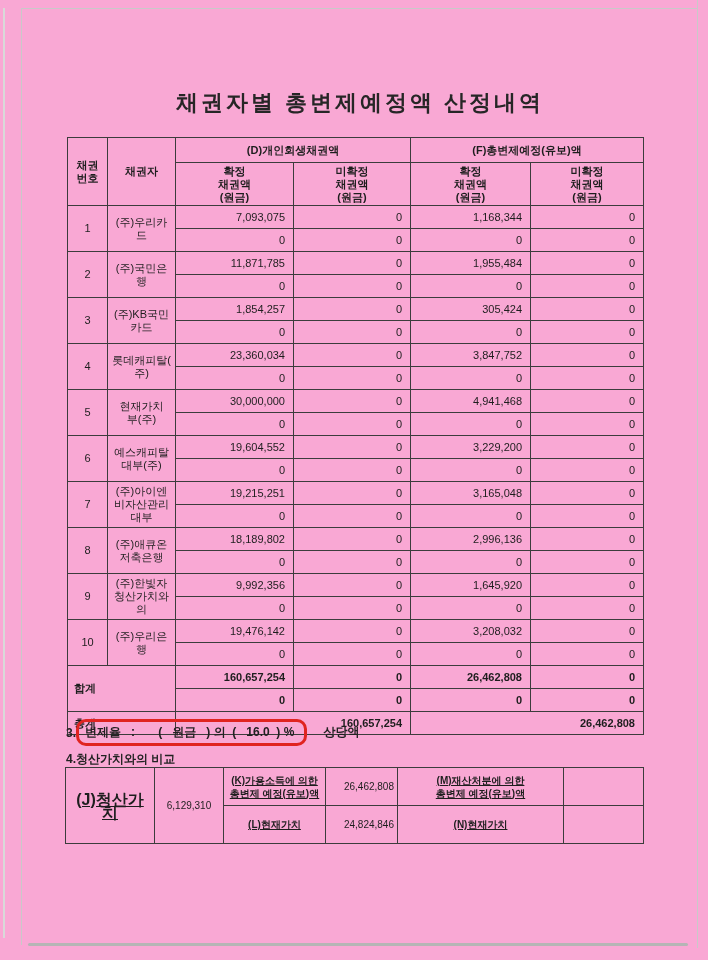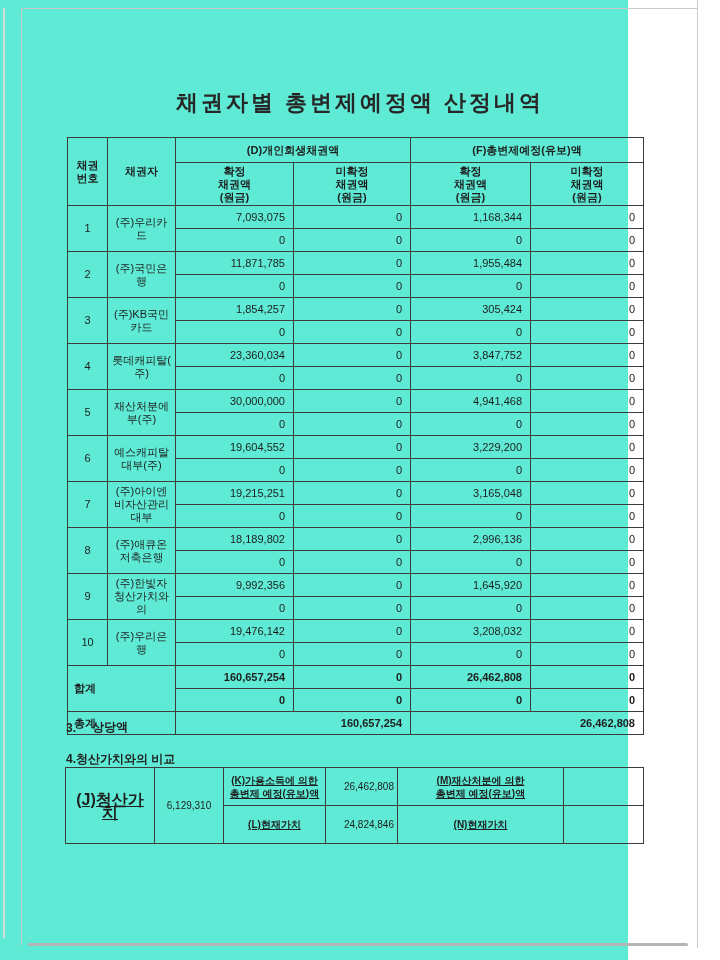--- a/index.html
+++ b/index.html
@@ -1,21 +1,21 @@
 <!DOCTYPE html>
 <html><head>
 <meta charset="utf-8">
 <style>
   html,body{margin:0;padding:0;}
   body{
     width:720px;height:960px;background:#ffffff;overflow:hidden;
     font-family:"Liberation Sans","DejaVu Sans",sans-serif;color:#1e1e1e;
     position:relative;
   }
-  .page{position:absolute;left:0;top:0;width:628px;height:960px;background:#5eead4;}
+  .page{position:absolute;left:0;top:0;width:708px;height:960px;background:#f9a8d4;}
 
   
   .frame-top{position:absolute;left:21px;top:8px;width:676px;height:1px;background:#c9c9c9;}
   .frame-left{position:absolute;left:21px;top:8px;width:1px;height:937px;background:#c9c9c9;}
   .frame-right{position:absolute;left:697px;top:0px;width:1px;height:948px;background:#c9c9c9;}
   .frame-bottom{position:absolute;left:28px;top:943px;width:660px;height:3px;background:#b5b5b5;border-radius:3px;}
   .scan-edge{position:absolute;left:3px;top:8px;width:2px;height:930px;background:#d9d9d9;}
 
   .doc-title{
     position:absolute;left:0;top:88px;width:720px;text-align:center;
@@ -160,21 +160,21 @@
       </tr>
       <tr>
         <td class="num">0</td>
         <td class="num">0</td>
         <td class="num">0</td>
         <td class="num">0</td>
       </tr>
 
       <tr>
         <td class="c-no" rowspan="2">5</td>
-        <td class="c-name" rowspan="2">재산처분에
+        <td class="c-name" rowspan="2">현재가치
 부(주)</td>
         <td class="num dot">30,000,000</td>
         <td class="num dot">0</td>
         <td class="num dot">4,941,468</td>
         <td class="num dot">0</td>
       </tr>
       <tr>
         <td class="num">0</td>
         <td class="num">0</td>
         <td class="num">0</td>
@@ -279,20 +279,23 @@
       <tr>
         <td class="tot" colspan="2">총계</td>
         <td class="num totnum" colspan="2">160,657,254</td>
         <td class="num totnum" colspan="2">26,462,808</td>
       </tr>
     </tbody>
   </table>
 
   <div class="sec3">
     <span class="prefix">3.</span>
+    <span class="rate-box">
+      <span>변제율   :       (   원금   ) 의  (   16.0  ) %</span>
+    </span>
     <span class="suffix">상당액</span>
   </div>
 
   <div class="sec4">4.청산가치와의 비교</div>
 
   <table class="cmp-table">
     <colgroup>
       <col style="width:89px">
         <col style="width:69px">
         <col style="width:102px">

